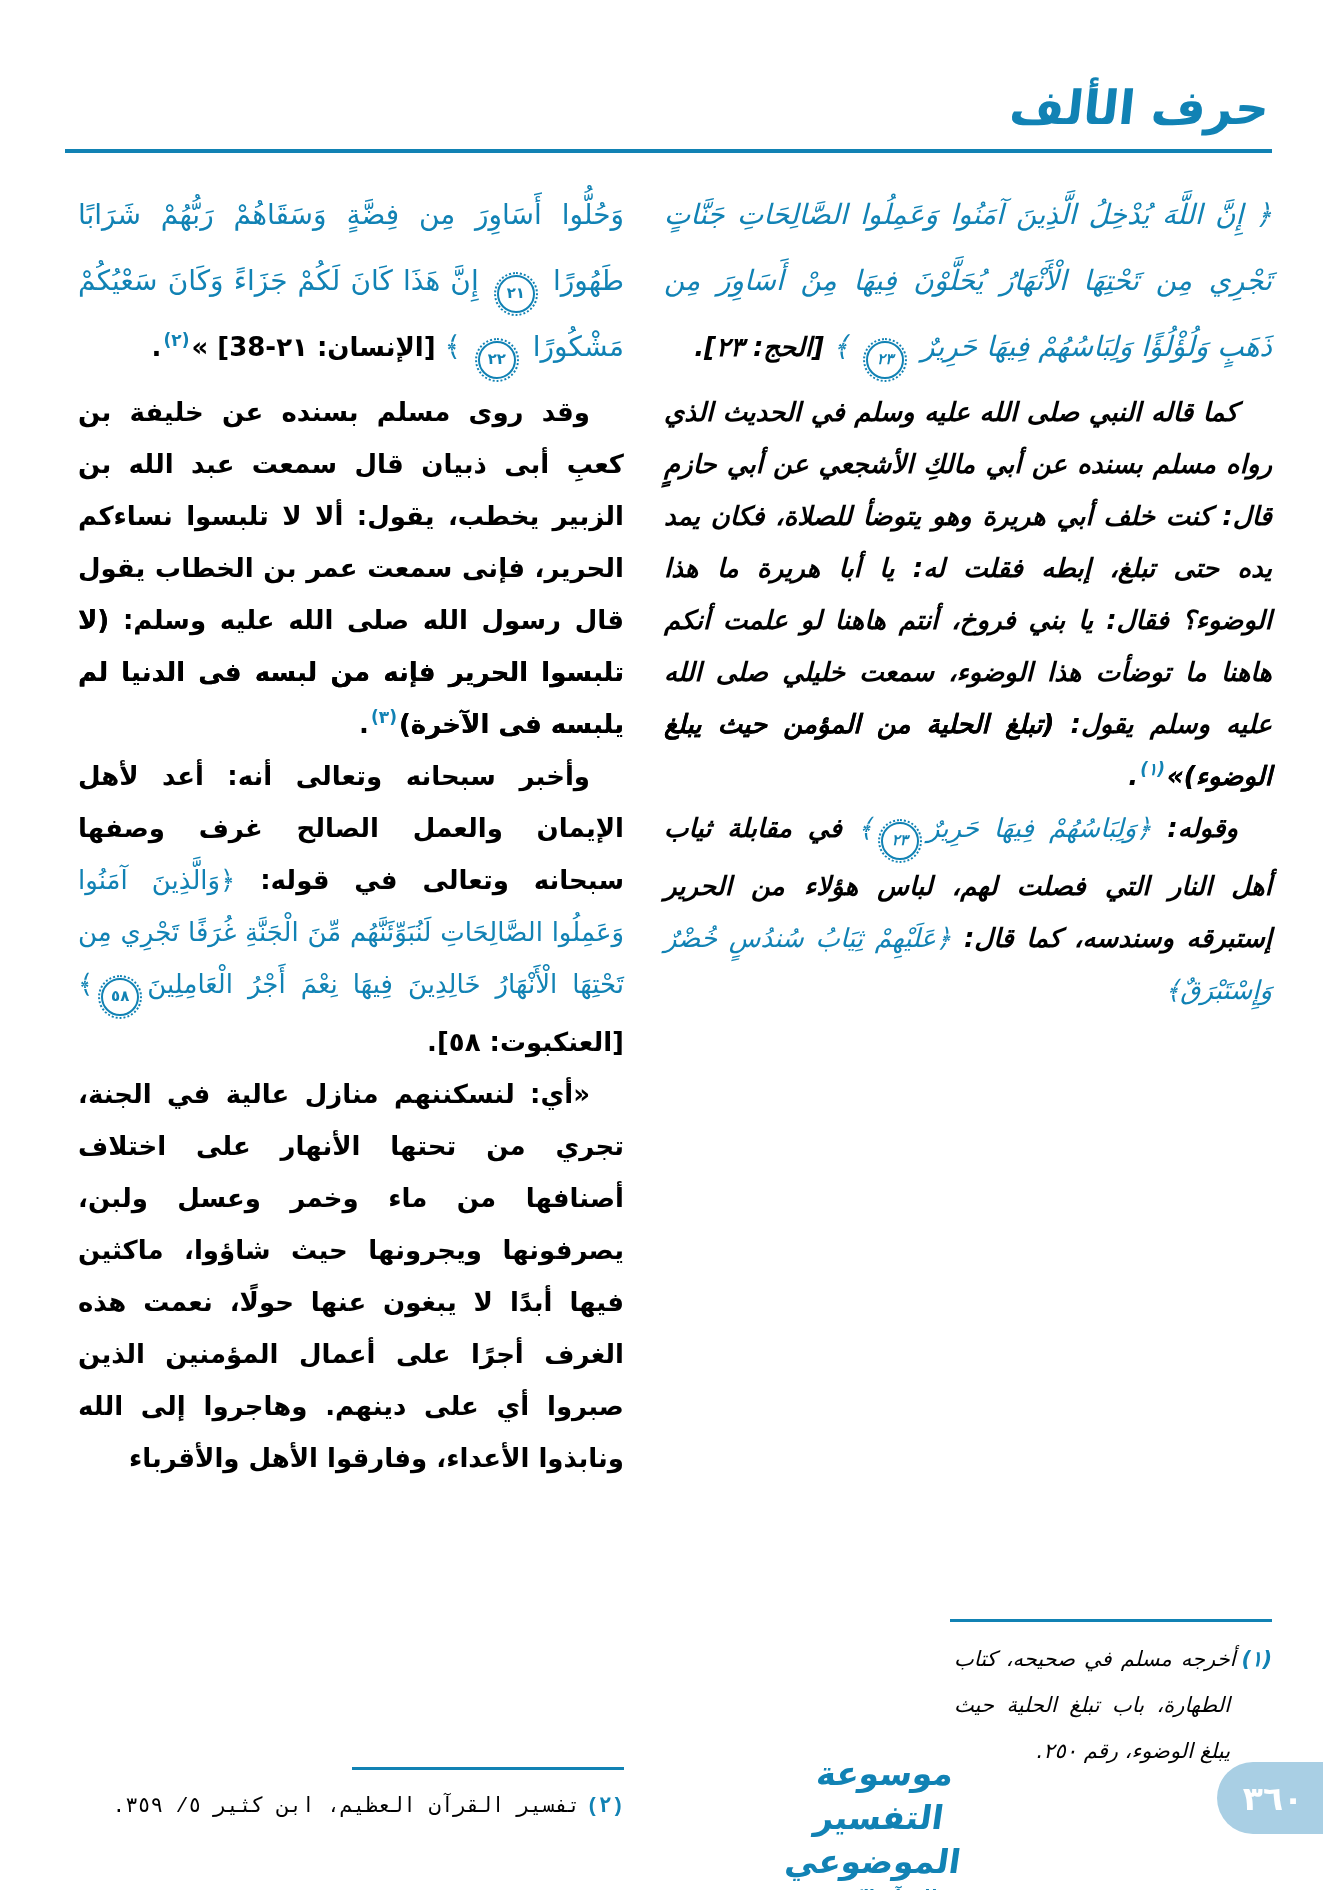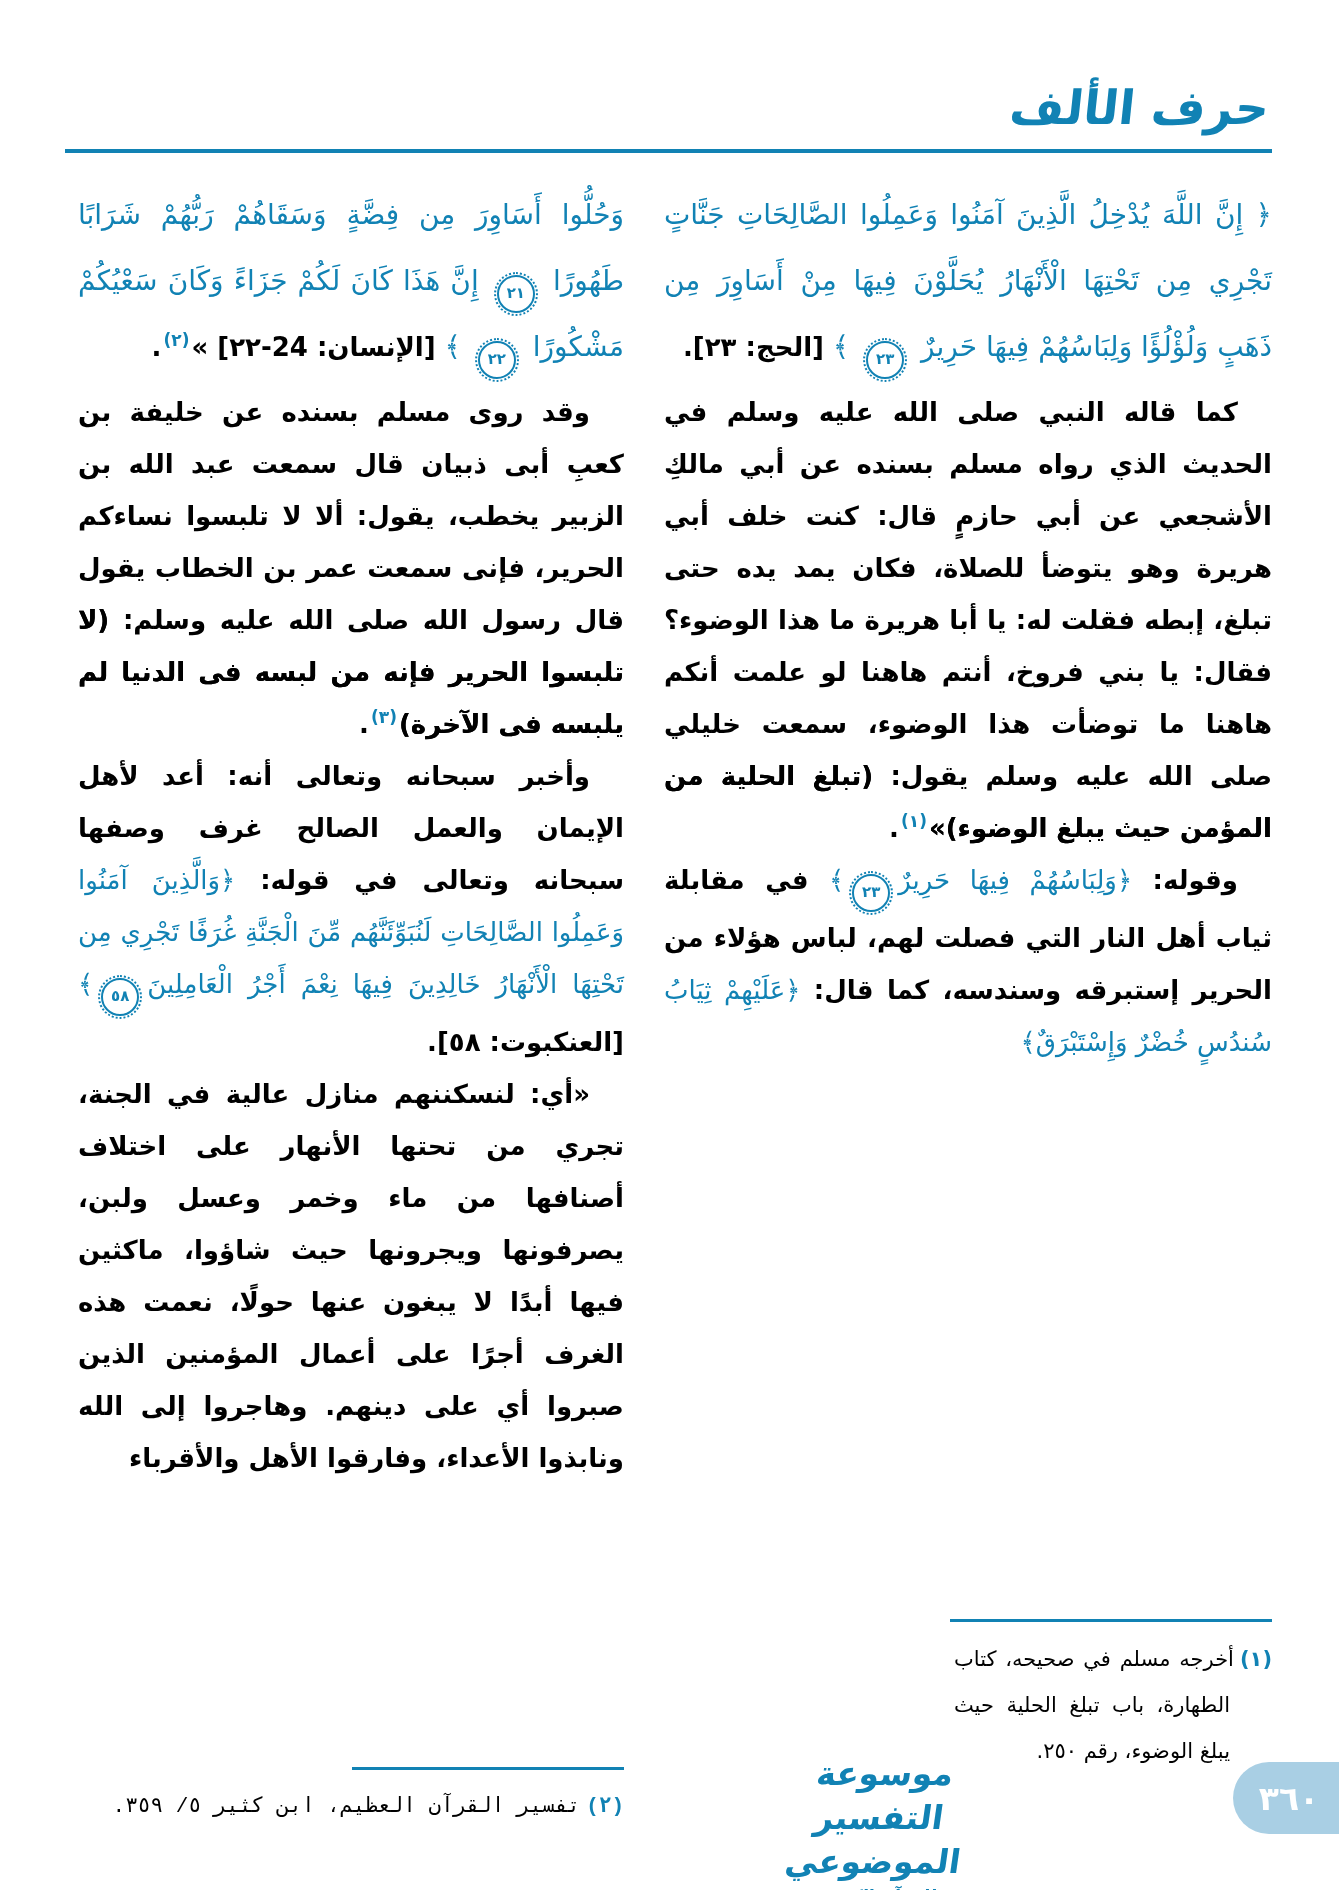--- a/index.html
+++ b/index.html
@@ -23,21 +23,21 @@
     transform:skewX(-6deg);
     line-height:60px;
   }
   .header-rule{position:absolute;top:149px;right:67px;left:65px;height:4px;background:#1182b4;}
   
   .columns{
     position:absolute;top:182px;right:67px;left:65px;
     display:flex;gap:40px;align-items:flex-start;
   }
   .col{display:flex;flex-direction:column;}
-  .col-right{width:608px;height:1592px;}
+  .col-right{width:608px;height:1592px;font-style:italic;}
   .col-left{width:546px;height:1648px;}
   p{margin:0;}
   .body{
     font-size:26px;line-height:52px;font-weight:bold;
     text-align:justify;
   }
   .indent{text-indent:34px;}
   .quran{
     color:#1182b4;
     font-size:28px;line-height:66px;font-weight:normal;
@@ -77,21 +77,21 @@
   .logo{
     position:absolute;top:1752px;right:340px;width:240px;
     text-align:center;color:#1182b4;
   }
   .logo-main{
     font-size:33px;font-weight:bold;line-height:44px;
     letter-spacing:-1px;transform:skewX(-8deg);
   }
   .logo-sub{font-size:17px;font-weight:bold;line-height:24px;transform:skewX(-8deg);}
   .page-badge{
-    position:absolute;top:1762px;left:auto;right:0;
+    position:absolute;top:1762px;left:auto;right:16px;
     width:106px;height:72px;
     background:#a9cfe4;
     border-radius:40px 0 0 40px;
     display:flex;align-items:center;justify-content:center;
     color:#ffffff;font-size:33px;font-weight:bold;
     padding-left:6px;box-sizing:border-box;
   }
 </style>
 </head>
 <body>
@@ -140,21 +140,21 @@
       <p class="quran quran-block">
         <span>وَحُلُّوا أَسَاوِرَ مِن فِضَّةٍ وَسَقَاهُمْ رَبُّهُمْ شَرَابًا طَهُورًا</span>
         <span class="vmark">
             <span>٢١</span>
           </span>
         <span>إِنَّ هَذَا كَانَ لَكُمْ جَزَاءً وَكَانَ سَعْيُكُمْ مَشْكُورًا</span>
         <span class="vmark">
             <span>٢٢</span>
           </span>
         <span>﴾</span>
-        <span class="black">[الإنسان: 24-٢٢] »</span><sup class="fnref">(٢)</sup><span class="black">.</span>
+        <span class="black">[الإنسان: ٢١-38] »</span><sup class="fnref">(٢)</sup><span class="black">.</span>
       </p>
 
       <p class="body indent">
         <span>وقد روى مسلم بسنده عن خليفة بن كعبِ أبى ذبيان قال سمعت عبد الله بن الزبير يخطب، يقول: ألا لا تلبسوا نساءكم الحرير، فإنى سمعت عمر بن الخطاب يقول قال رسول الله صلى الله عليه وسلم: </span><span class="hadith">(لا تلبسوا الحرير فإنه من لبسه فى الدنيا لم يلبسه فى الآخرة)</span><sup class="fnref">(٣)</sup><span>.</span>
       </p>
 
       <p class="body indent">
         <span>وأخبر سبحانه وتعالى أنه: أعد لأهل الإيمان والعمل الصالح غرف وصفها سبحانه وتعالى في قوله: </span><span class="quran-inline">﴿وَالَّذِينَ آمَنُوا وَعَمِلُوا الصَّالِحَاتِ لَنُبَوِّئَنَّهُم مِّنَ الْجَنَّةِ غُرَفًا تَجْرِي مِن تَحْتِهَا الْأَنْهَارُ خَالِدِينَ فِيهَا نِعْمَ أَجْرُ الْعَامِلِينَ</span><span class="vmark">
             <span>٥٨</span>
           </span><span class="quran-inline">﴾</span><span class="black"> [العنكبوت: ٥٨].</span>

